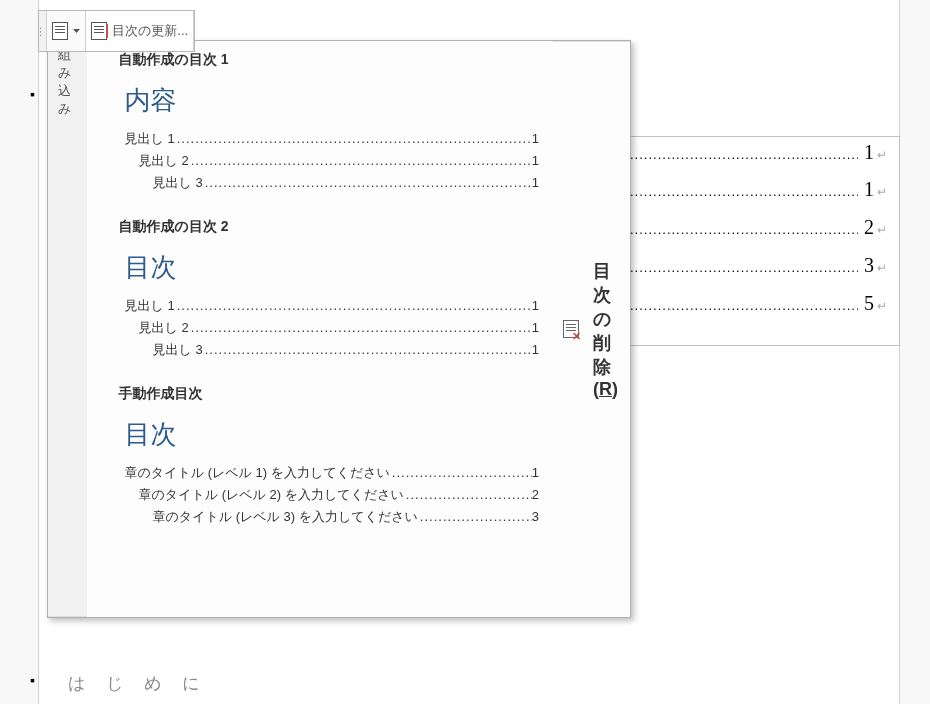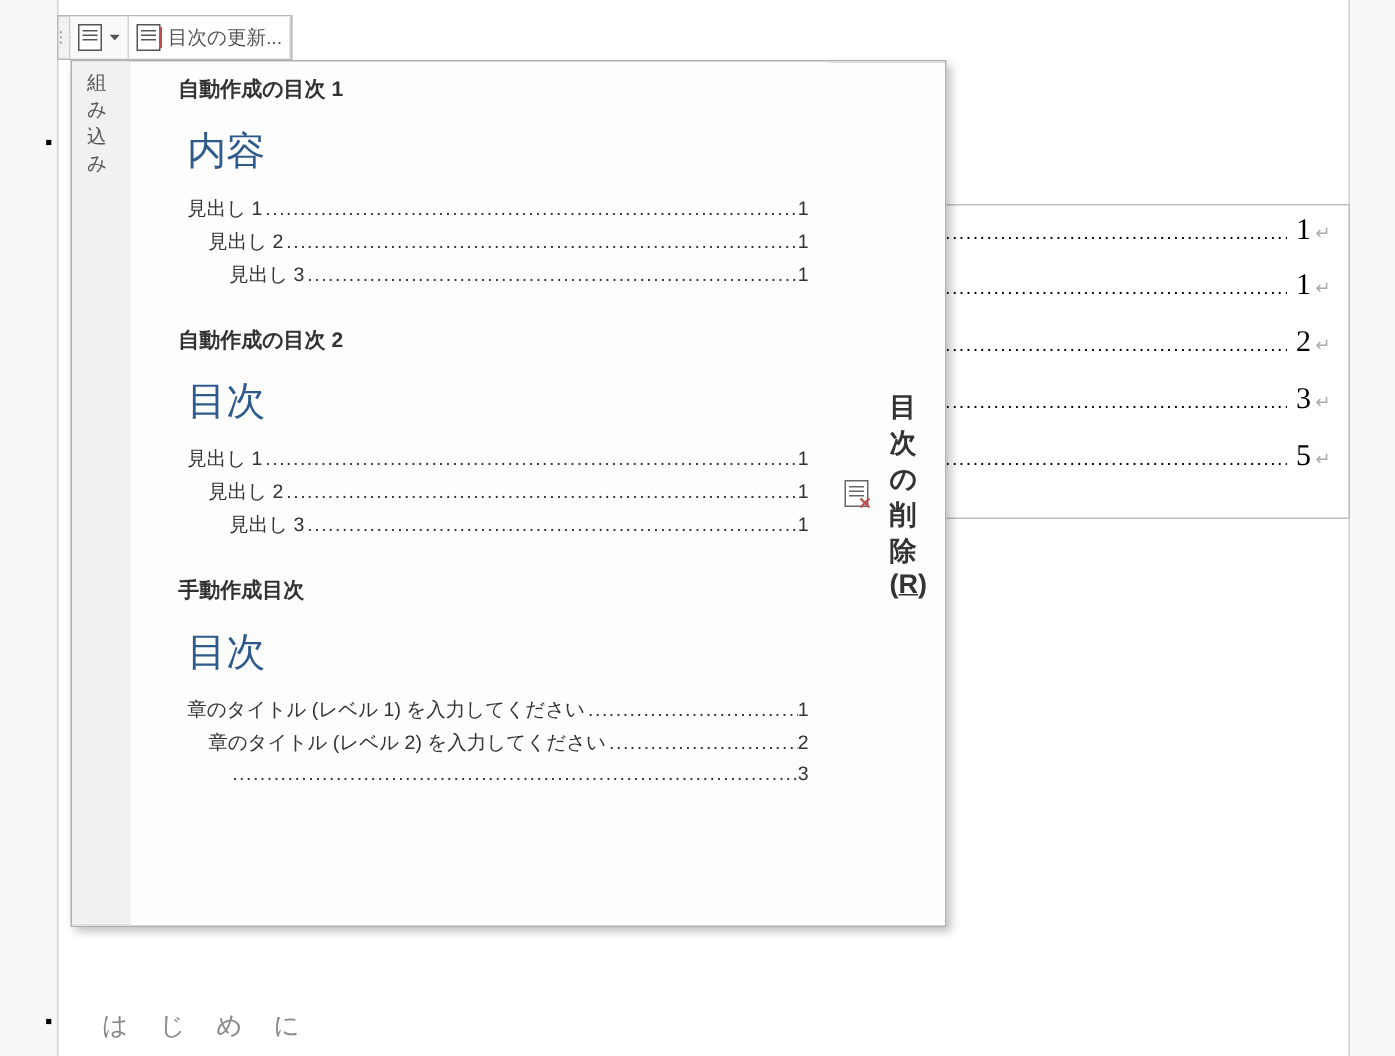--- a/index.html
+++ b/index.html
@@ -20,21 +20,21 @@
       background: #fff;
       border-left: 1px solid #d0d0d0;
       border-right: 1px solid #d0d0d0;
     }
     .toolbar {
       position: absolute;
       top: 10px;
       left: 38px;
       display: flex;
       align-items: center;
-      height: 30px;
+      height: 42px;
       background: #f1f1f1;
       border: 1px solid #b8b8b8;
       z-index: 20;
     }
     .toolbar-grip {
       width: 8px;
       height: 100%;
       display: flex;
       align-items: center;
       justify-content: center;
@@ -366,20 +366,21 @@
           <span class="toc-preview-text">章のタイトル (レベル 1) を入力してください</span>
           <span class="toc-preview-dots">........................................................................................................................................................................................................</span>
           <span class="toc-preview-num"> 1</span>
         </div>
         <div class="toc-preview-line lvl2">
           <span class="toc-preview-text">章のタイトル (レベル 2) を入力してください</span>
           <span class="toc-preview-dots">........................................................................................................................................................................................................</span>
           <span class="toc-preview-num"> 2</span>
         </div>
         <div class="toc-preview-line lvl3">
+          <span class="toc-preview-text">章のタイトル (レベル 3) を入力してください</span>
           <span class="toc-preview-dots">........................................................................................................................................................................................................</span>
           <span class="toc-preview-num"> 3</span>
         </div>
       </div>
     </div>
   <div class="popup-footer">
     <div class="footer-icon">
       <div class="base"></div>
         <div class="x">✕</div>
     </div>

